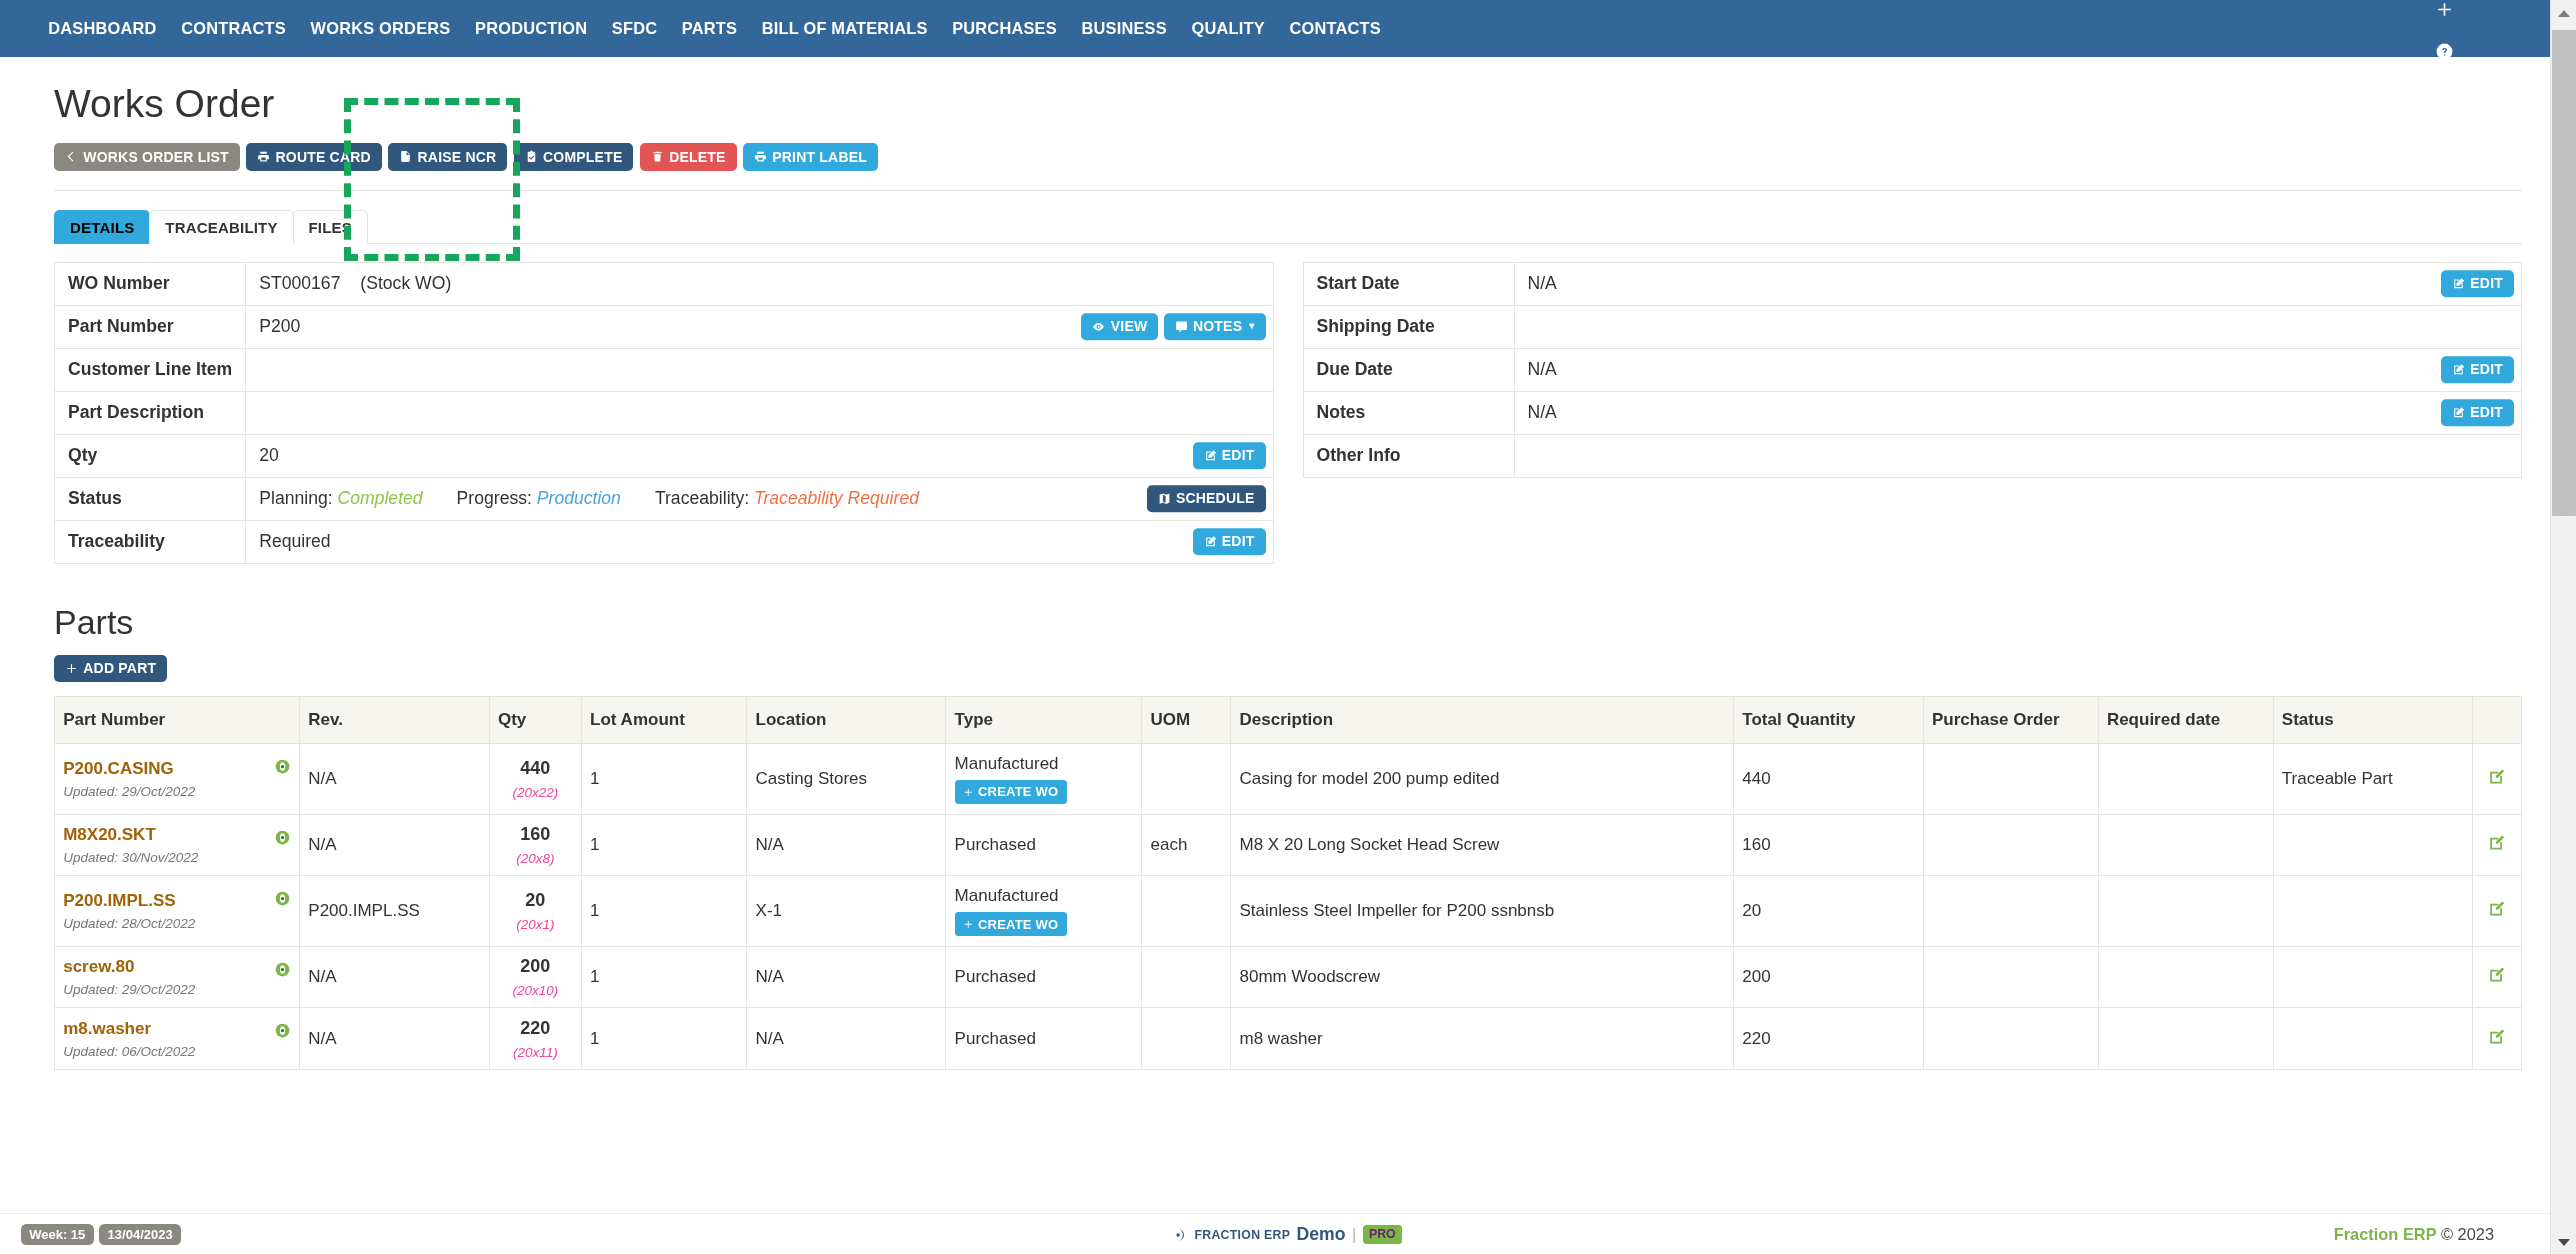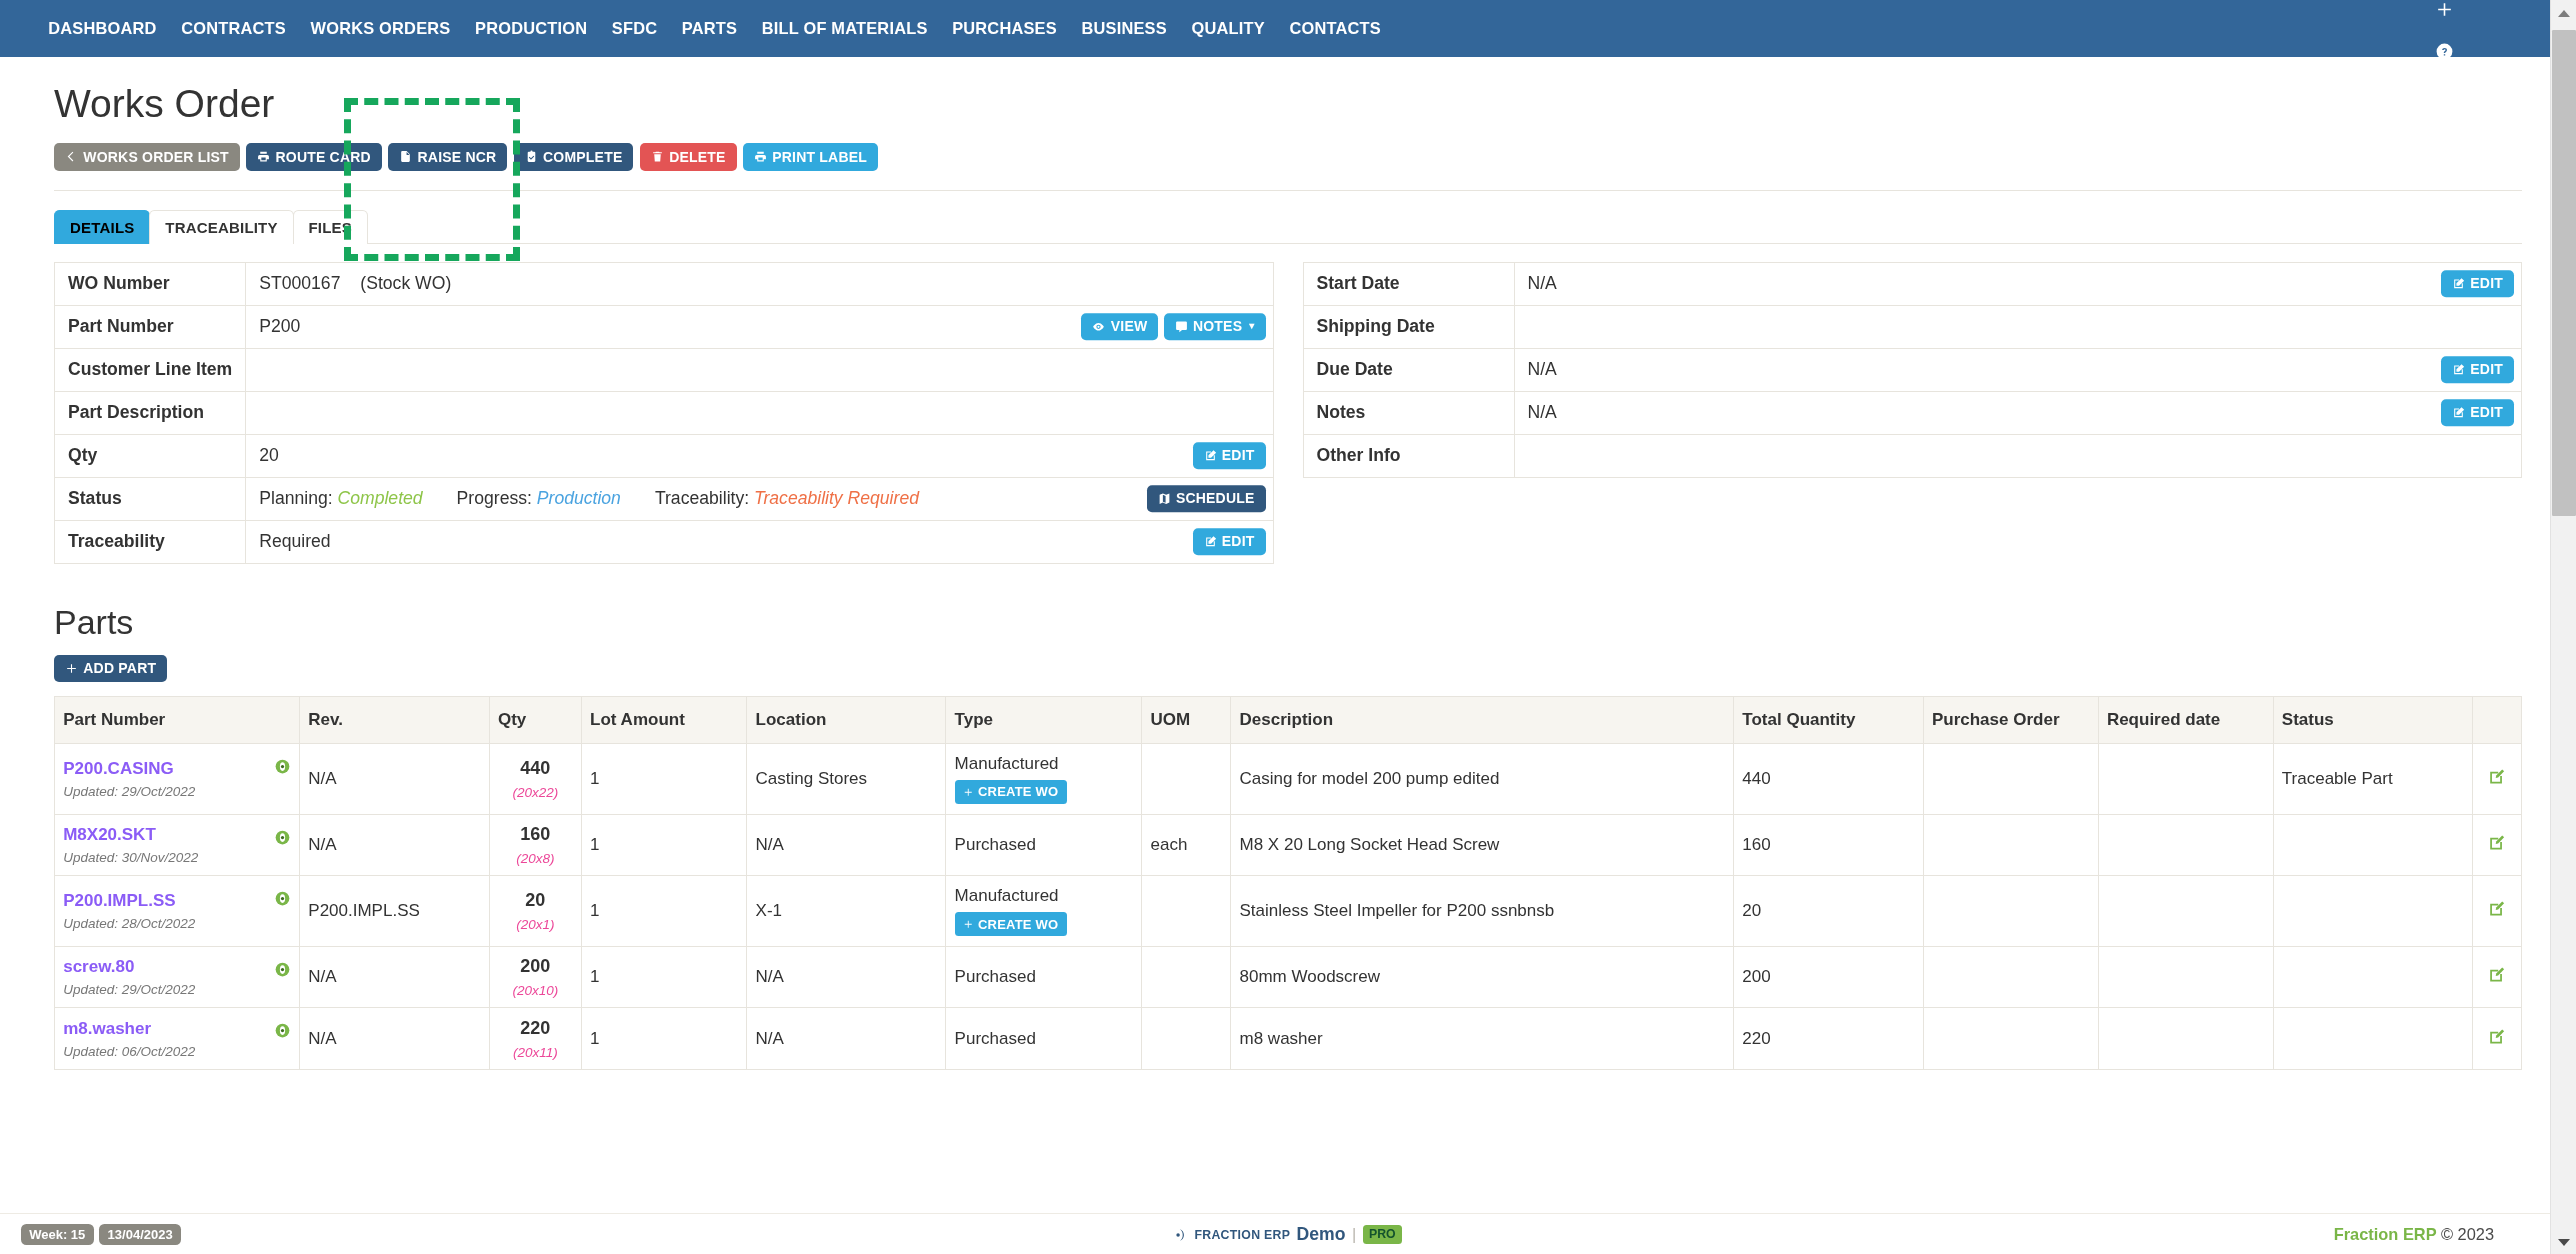--- a/index.html
+++ b/index.html
@@ -122,21 +122,21 @@
   table.parts th {
     background:#f7f5f0; border:1.2px solid #e7e4dd;
     text-align:left; font-size:17px; font-weight:700; color:#333;
     padding: 13px 8.2px; vertical-align:middle;
   }
   table.parts td {
     border:1.2px solid #e7e4dd; padding: 9.4px 8.2px;
     font-size:17px; color:#333; vertical-align:middle;
   }
   .pn-cell { position:relative; padding-right:35px !important; }
-  .pn-name { font-weight:700; font-size:17px; color:#8b5cf6; }
+  .pn-name { font-weight:700; font-size:17px; color:#a16207; }
   .pn-upd  { font-style:italic; font-size:13.5px; color:#777; margin-top:5.3px; }
   .eye {
     position:absolute; right:9.4px; top:15px;
     width:15px; height:15px;
   }
   .qty-cell { text-align:center; }
   .qty-big  { font-weight:700; font-size:18px; }
   .qty-sub  { font-style:italic; font-size:13.5px; color:#ec4899; margin-top:5.9px; }
   .type-cell .tlabel { display:block; }
   .btn-createwo {
@@ -175,21 +175,21 @@
     font-size:13px; font-weight:700; padding:4.1px 8.2px; line-height:1;
   }
   .footer-center {
     position:absolute; left:0; right:0; display:flex; justify-content:center;
     align-items:center; gap:6.4px; pointer-events:none;
   }
   .fc-icon { width:14px; height:14px; }
   .fc-txt  { font-size:12.3px; font-weight:700; color:#31577d; letter-spacing:0.3px; }
   .fc-demo { font-size:17.6px; font-weight:700; color:#31577d; }
   .fc-div  { color:#b9b6ae; font-size:16.4px; }
-  .fc-pro  { background:#7ab648; color:#14532d; border-radius:3.5px; font-size:12.3px;
+  .fc-pro  { background:#7ab648; color:#701a75; border-radius:3.5px; font-size:12.3px;
              font-weight:700; padding:2.9px 6.4px; line-height:1; }
   .footer-right {
     margin-left:auto; margin-right:82px;
     font-size:16.4px; font-weight:700; color:#7ab648;
   }
   .footer-right .c { color:#4a4a4a; font-weight:400; }
 
   
   .scrollbar {
     position:absolute; top:0; right:0; width:26px; height:1255px;

